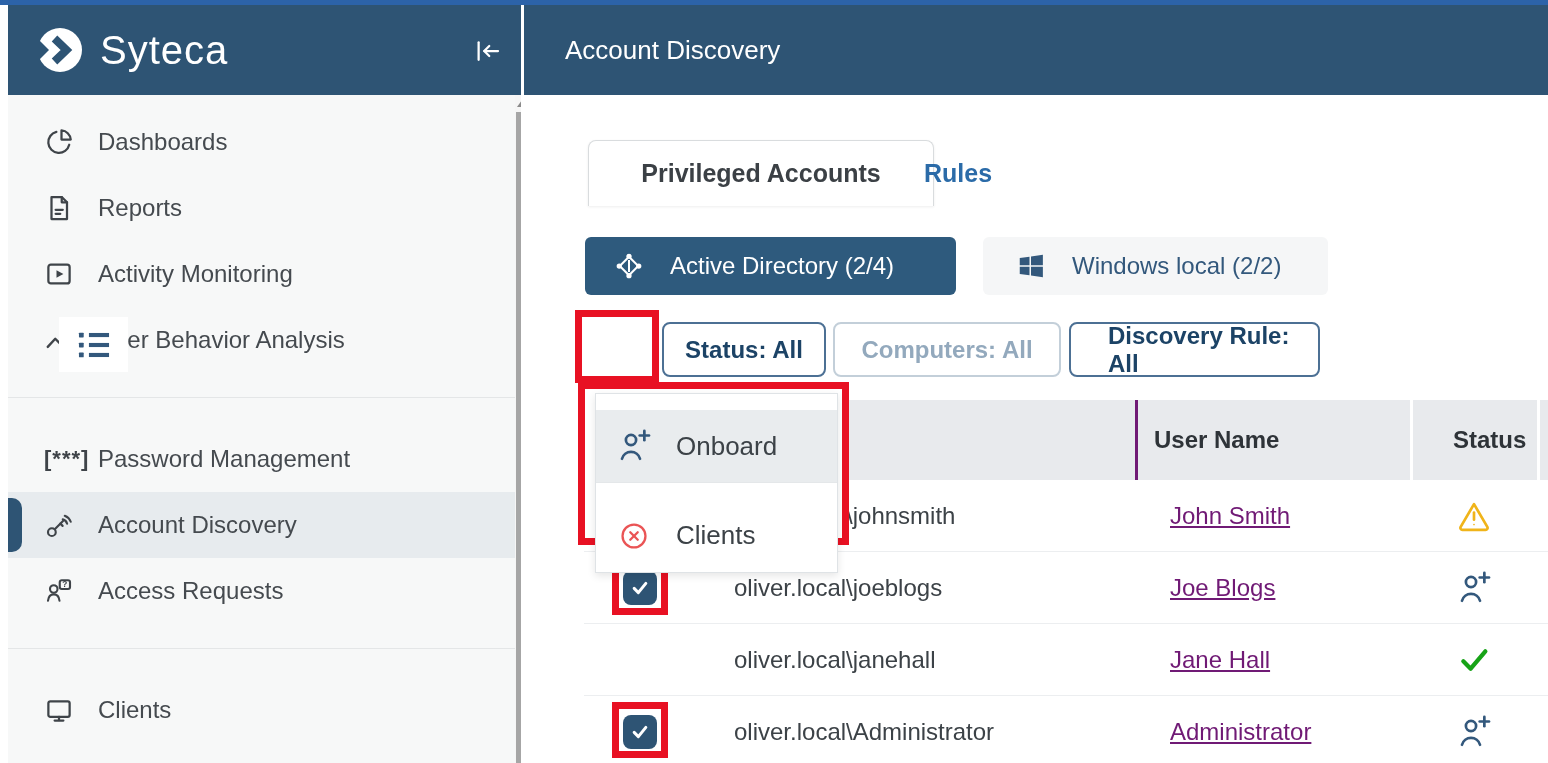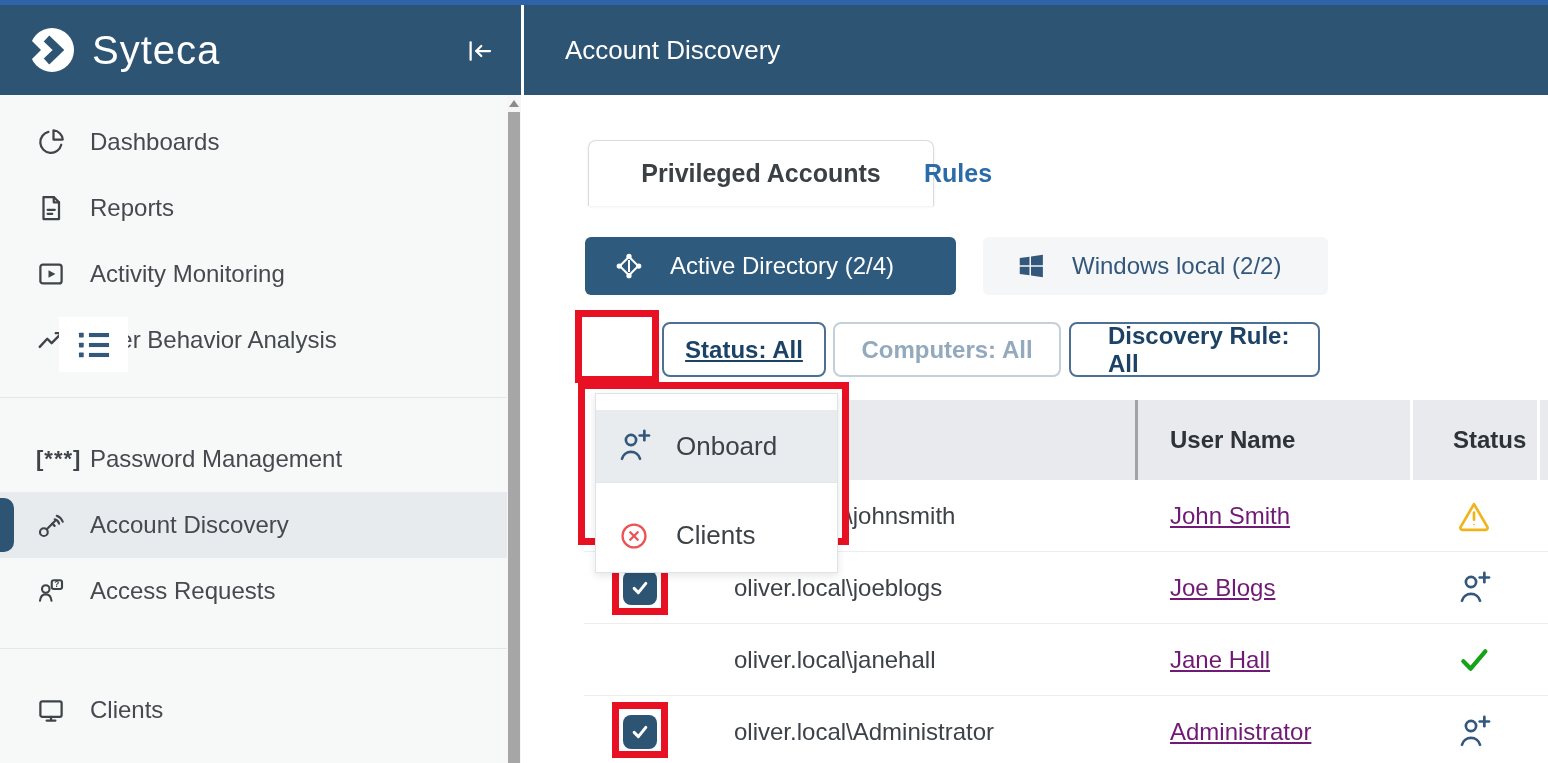--- a/index.html
+++ b/index.html
@@ -7,21 +7,21 @@
     --link_blue:#2b6ba8; --slate_blue:#33587c; --annotation_red:#e81123;
     --warning_yellow:#f0b41a; --success_green:#17a317; --remove_red:#ea5455;
     --selected_bg:#e7ebee; --table_header_bg:#e8eaed; --text_dark:#3c4247;
   }
   html,body{margin:0;padding:0;background:#dcdcdc;}
   .page{position:relative;width:1548px;height:763px;background:#fff;overflow:hidden;
         font-family:"Liberation Sans",sans-serif;color:var(--text_dark);}
   .top-strip{position:absolute;left:0;top:0;width:1548px;height:5px;background:var(--top_strip);z-index:6;}
 
   
-  .sidebar{position:absolute;left:0;top:5px;width:521px;height:758px;background:#f7f8f8;}
+  .sidebar{position:absolute;left:8px;top:5px;width:521px;height:758px;background:#f7f8f8;}
   .sidebar-header{position:absolute;left:0;top:0;width:100%;height:90px;background:var(--header);
     display:flex;align-items:center;padding-left:28px;box-sizing:border-box;}
   .logo{display:flex;align-items:center;gap:16px;}
   .brand{color:#fff;font-size:40px;font-weight:500;letter-spacing:1px;}
   .collapse-btn{position:absolute;right:26px;top:31px;width:30px;height:30px;cursor:pointer;}
   .nav{position:absolute;top:90px;left:0;width:507px;padding-top:14px;}
   .nav-item{position:relative;height:66px;display:flex;align-items:center;padding-left:36px;
     font-size:24px;color:#454a4f;cursor:pointer;}
   .nav-item .icon{width:30px;height:30px;margin-right:24px;color:#3f4449;flex:none;}
   .nav-item .icon-text{width:44px;margin-right:10px;font-size:22px;font-weight:700;color:#3f4449;letter-spacing:1px;flex:none;}
@@ -50,31 +50,31 @@
   .src-ad{left:61px;width:371px;background:var(--accent_dark_blue);color:#fff;padding-left:29px;}
   .src-win{left:459px;width:345px;background:#f5f6f7;color:var(--slate_blue);padding-left:33px;}
   .src-btn .icon{width:30px;height:30px;margin-right:26px;flex:none;}
   
   .bulk-btn{position:absolute;left:59px;top:317px;width:69px;height:55px;display:flex;align-items:center;
     justify-content:center;background:#fff;cursor:pointer;}
   .filter-btn{position:absolute;top:317px;height:55px;border-radius:8px;display:flex;align-items:center;
     justify-content:center;font-size:24px;font-weight:600;box-sizing:border-box;background:#fff;cursor:pointer;}
   .f-enabled{border:2px solid #4c7094;color:#1c4366;}
   .f-disabled{border:2px solid #c3cfd9;color:#93a9bd;}
-  .f-status{left:138px;width:164px;text-decoration:underline;}
+  .f-status{left:138px;width:164px;}
   .f-computers{left:309px;width:228px;}
   .f-rule{left:545px;width:251px;}
 
   
   .table{position:absolute;left:60px;top:395px;width:964px;}
   .t-header{display:flex;height:80px;}
   .th{background:var(--table_header_bg);display:flex;align-items:center;box-sizing:border-box;
     font-size:24px;font-weight:700;color:#2e3338;}
   .th-account{width:551px;}
-  .th-user{width:275px;border-left:3px solid #a3a3a3;padding-left:32px;}
+  .th-user{width:275px;border-left:3px solid #701a75;padding-left:16px;}
   .th-status{width:127px;border-left:3px solid #fff;padding-left:40px;}
   .th-sliver{width:11px;border-left:3px solid #fff;}
   .t-row{display:flex;height:71px;border-bottom:1px solid #eceef0;align-items:center;position:relative;background:#fff;}
   .cell-account{width:551px;padding-left:150px;box-sizing:border-box;font-size:24px;color:#3c4247;}
   .cell-user{width:275px;padding-left:35px;box-sizing:border-box;font-size:24px;color:#701a75;text-decoration:underline;}
   .cell-status{width:127px;display:flex;justify-content:center;align-items:center;}
   .row-checkbox{position:absolute;left:39px;top:50%;transform:translateY(-50%);width:34px;height:34px;
     border-radius:8px;background:var(--header);display:flex;align-items:center;justify-content:center;cursor:pointer;}
 
   

